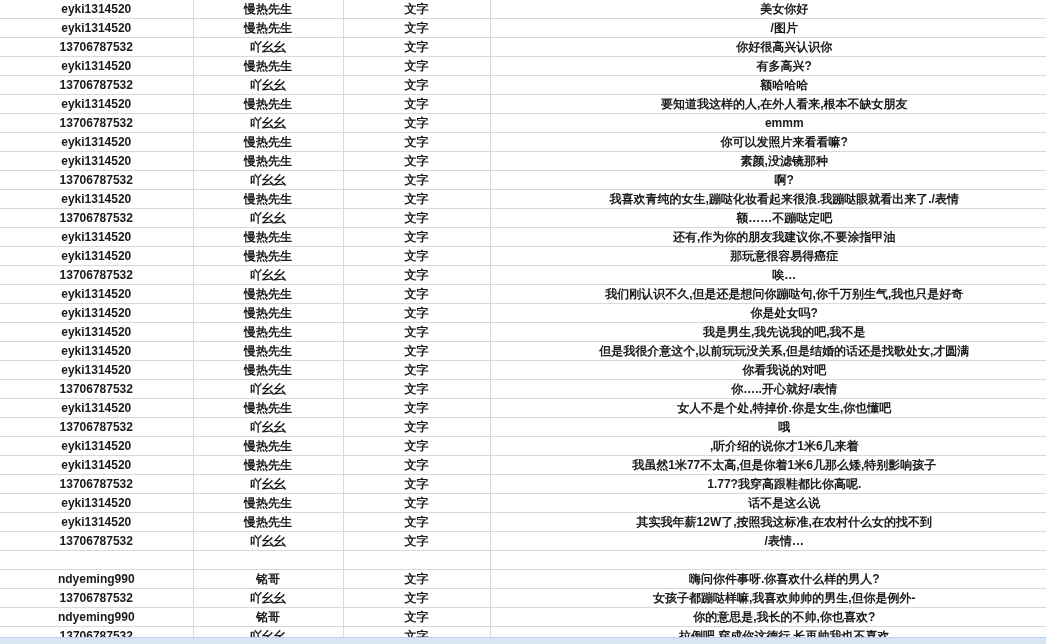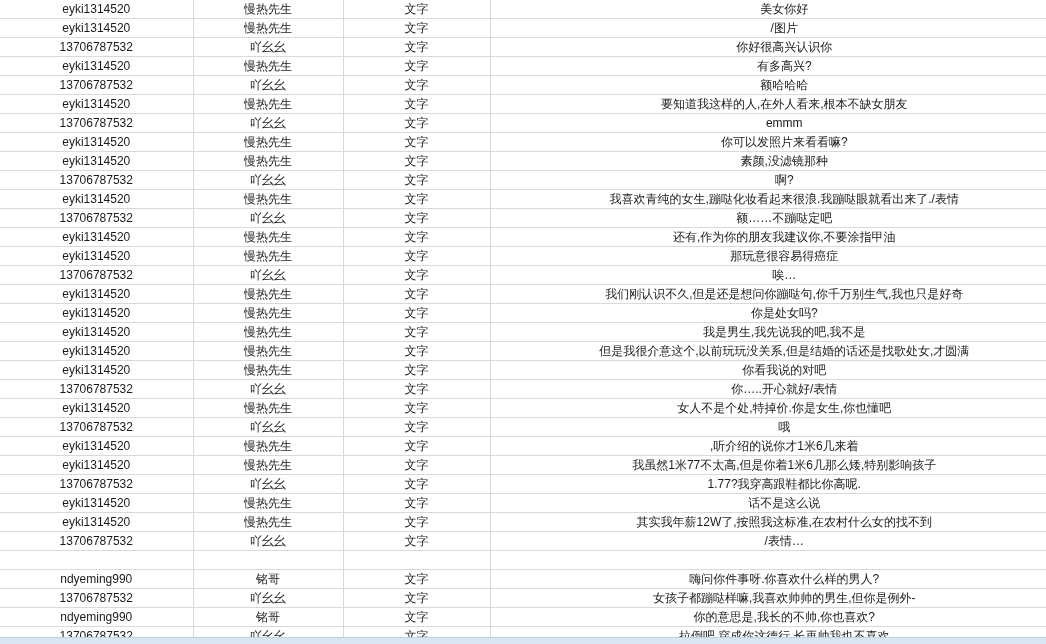--- a/index.html
+++ b/index.html
@@ -1,21 +1,21 @@
 <!DOCTYPE html>
 <html><head>
 <meta charset="utf-8">
 <style>
   html,body{margin:0;padding:0;}
   body{
     width:1046px;height:644px;overflow:hidden;background:#ffffff;
     font-family:"Liberation Sans","DejaVu Sans",sans-serif;
   }
   .sheet{
-    position:relative;width:1046px;height:644px;overflow:hidden;background:#ffffff;
+    position:relative;width:1046px;height:644px;overflow:hidden;background:#ffffff;font-weight:bold;
   }
   table.grid{
     border-collapse:collapse;table-layout:fixed;width:1078px;
   }
   table.grid td{
     height:18px;
     padding:0 2px;
     border-right:1px solid #d9d9d9;
     border-bottom:1px solid #d9d9d9;
     font-size:12px;

